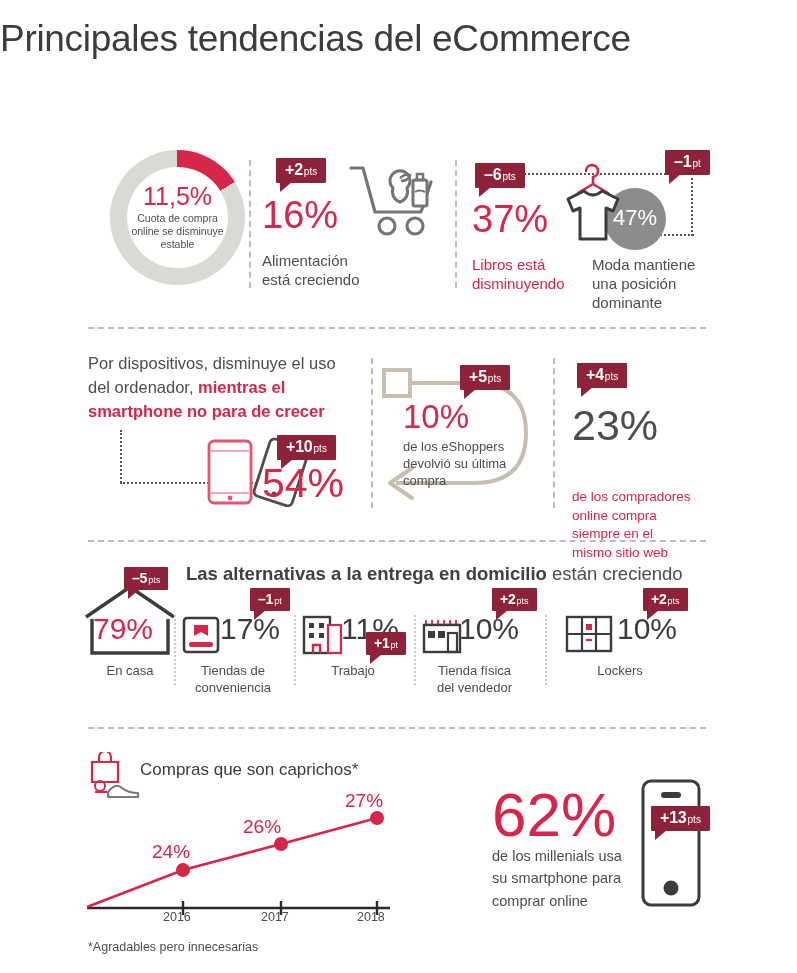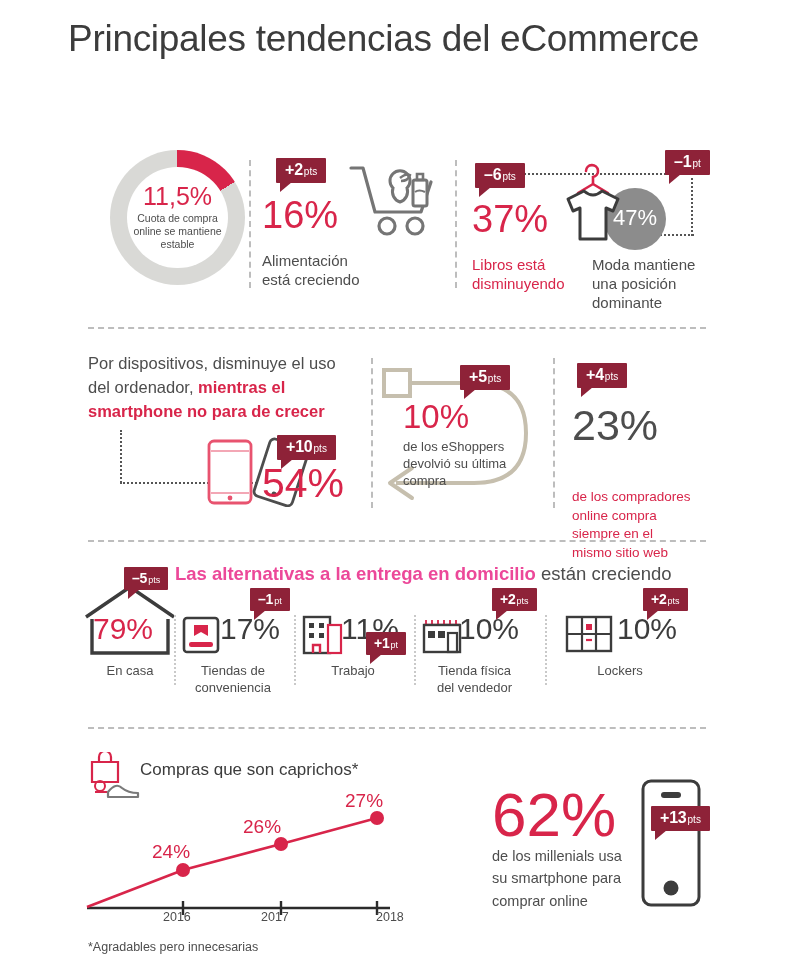--- a/index.html
+++ b/index.html
@@ -3,21 +3,21 @@
 <meta charset="utf-8">
 <style>
   html,body{margin:0;padding:0;}
   body{
     width:797px;height:973px;background:#ffffff;
     font-family:"Liberation Sans","DejaVu Sans",sans-serif;
     color:#4d4d4d;position:relative;overflow:hidden;
   }
   .abs{position:absolute;}
   
-  #header{position:absolute;left:0;top:0;width:767px;text-align:center;}
+  #header{position:absolute;left:0;top:0;width:767px;text-align:left;}
   #title{font-size:37px;color:#3c3c3c;font-weight:400;letter-spacing:-0.3px;margin-top:18px;white-space:nowrap;}
   #subtitle{font-size:26px;color:#d8254a;font-weight:400;margin-top:6px;letter-spacing:1px;}
   
   .hdiv{position:absolute;height:0;border-top:2px dashed #bdbdbd;}
   .vdot{position:absolute;width:0;border-left:2px dashed #bdbdbd;}
   .vdot-fine{position:absolute;width:0;border-left:2px dotted #c9c9c9;}
   
   .badge{position:absolute;background:#8e2238;color:#fff;
     padding:4px 9px 5px 9px;border-radius:1px;white-space:nowrap;line-height:1;}
   .badge .bnum{font-size:16px;font-weight:700;letter-spacing:-0.2px;}
@@ -48,21 +48,21 @@
 </head>
 <body>
 
 <div id="header">
   <div id="title">Principales tendencias del eCommerce</div>
 </div>
 
 <div id="donut">
   <div id="donut-hole">
     <div id="donut-pct">11,5%</div>
-    <div id="donut-label">Cuota de compra online se mantiene estable</div>
+    <div id="donut-label">Cuota de compra online se disminuye estable</div>
   </div>
 </div>
 
 <div class="vdot" style="left:249px;top:160px;height:128px;"></div>
 
 <div class="badge" style="left:276px;top:158px;">
   <span class="bnum">+2</span><span class="bunit">pts</span>
 </div>
 <div class="abs pct" style="left:262px;top:196px;font-size:38px;">16%</div>
 <div class="abs cap" style="left:262px;top:252px;width:140px;">Alimentación</div>
@@ -160,21 +160,21 @@
 <div class="abs" style="left:572px;top:452px;font-size:13.5px;line-height:1.38;color:#d8254a;margin-top:36px;">
   <div>de los compradores</div>
   <div>online compra</div>
   <div>siempre en el</div>
   <div>mismo sitio web</div>
 </div>
 
 <div class="hdiv" style="left:88px;top:540px;width:618px;"></div>
 
 <div class="abs" style="left:175px;top:563px;font-size:18.5px;white-space:nowrap;">
-  <span style="color:#ec4899;font-weight:700;">Las alternativas a la entrega en domicilio</span>
+  <span style="color:#404040;font-weight:700;margin-left:11px;">Las alternativas a la entrega en domicilio</span>
   <span style="color:#4d4d4d;">están creciendo</span>
 </div>
 
 <svg class="abs" style="left:84px;top:585px;" width="92" height="72" viewBox="0 0 92 72">
   <path d="M2 32 L46 2 L90 32" fill="none" stroke="#3c3c3c" stroke-width="3.4" stroke-linejoin="round"></path>
   <path d="M8 34 V68 H84 V34" fill="none" stroke="#3c3c3c" stroke-width="3.4"></path>
 </svg>
 <div class="abs pct" style="left:93px;top:614px;font-size:30px;">79%</div>
 <div class="badge small" style="left:124px;top:567px;">
   <span class="bnum">–5</span><span class="bunit">pts</span>
@@ -274,21 +274,21 @@
   <polyline points="2,107 98,70 196,44 292,18" fill="none" stroke="#d8254a" stroke-width="2.6"></polyline>
   <circle cx="98" cy="70" r="7" fill="#d8254a"></circle>
   <circle cx="196" cy="44" r="7" fill="#d8254a"></circle>
   <circle cx="292" cy="18" r="7" fill="#d8254a"></circle>
 </svg>
 <div class="dotlbl" style="left:152px;top:841px;">24%</div>
 <div class="dotlbl" style="left:243px;top:816px;">26%</div>
 <div class="dotlbl" style="left:345px;top:790px;">27%</div>
 <div class="xlbl" style="left:163px;top:910px;">2016</div>
 <div class="xlbl" style="left:261px;top:910px;">2017</div>
-<div class="xlbl" style="left:357px;top:910px;margin-left:19px;">2018</div>
+<div class="xlbl" style="left:357px;top:910px;">2018</div>
 <div class="abs" style="left:88px;top:940px;font-size:12.5px;color:#4d4d4d;">*Agradables pero innecesarias</div>
 
 <div class="abs pct" style="left:492px;top:784px;font-size:62px;">62%</div>
 <div class="abs" style="left:492px;top:845px;font-size:14.5px;line-height:1.55;color:#4d4d4d;">
   <div>de los millenials usa</div>
   <div>su smartphone para</div>
   <div>comprar online</div>
 </div>
 <svg class="abs" style="left:640px;top:778px;" width="62" height="130" viewBox="0 0 62 130">
   <rect x="3" y="3" width="56" height="124" rx="8" fill="#fff" stroke="#3c3c3c" stroke-width="3"></rect>

